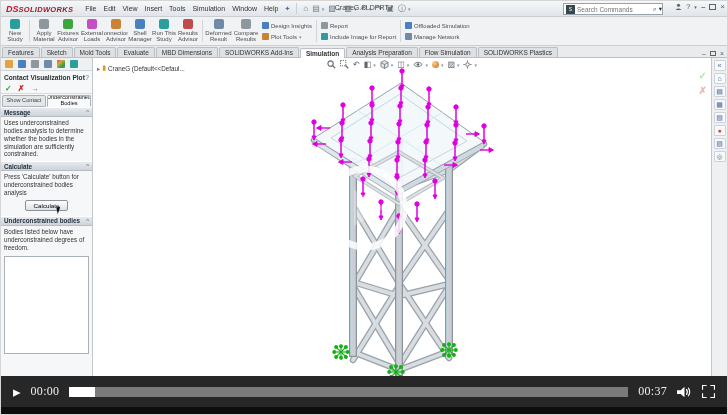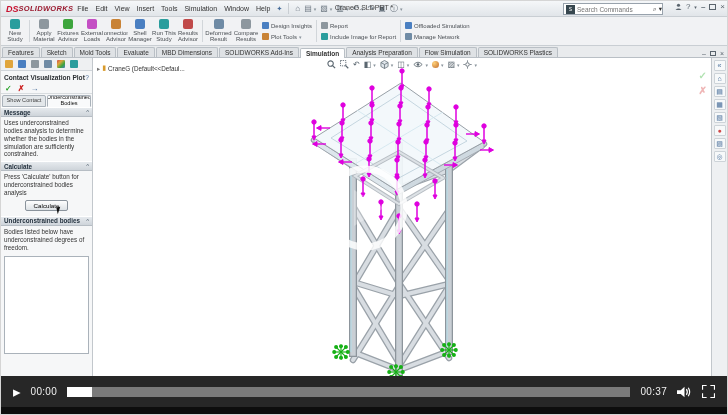--- a/index.html
+++ b/index.html
@@ -4,21 +4,21 @@
 <style>
   * { margin:0; padding:0; box-sizing:border-box; }
   html,body { background:#fff; }
   #app { position:relative; width:728px; height:415px; overflow:hidden;
          font-family:"Liberation Sans", sans-serif; background:#fff; border:1px solid #d5d5d5; }
 
   
   .titlebar { position:absolute; left:0; top:0; right:0; height:16px;
     background:linear-gradient(#f5f7f9,#e1e5e9); border-bottom:1px solid #c9ced3;
     display:flex; align-items:center; font-size:7px; color:#333; z-index:30; }
-  .brand { display:flex; align-items:center; margin:0 4px 0 5px; }
+  .brand { display:flex; align-items:flex-end; margin:0 12px 0 5px; }
   .brand-mark { color:#c8102e; font-weight:bold; font-style:italic; font-size:9px; }
   .brand-name { color:#9b1b30; font-weight:bold; font-style:italic; font-size:7.5px; letter-spacing:.3px; }
   .menubar { display:flex; gap:7px; margin-right:6px; }
   .menubar span { cursor:default; }
   .pin { color:#4a6f9b; font-size:7px; margin-right:6px; }
   .qbar { display:flex; align-items:center; gap:4px; color:#6b7680; font-size:8px;
           border-left:1px solid #c9ced3; padding-left:6px; }
   .qbar .dd { font-size:5px; color:#8a949c; margin-left:-2px; }
   .doc-title { position:absolute; left:50%; transform:translateX(-50%); top:3px;
                font-size:7px; color:#444; }
@@ -112,21 +112,21 @@
   .taskpane { position:absolute; right:0; top:0; bottom:0; width:16px; background:#eef0f2;
     border-left:1px solid #c2c7cc; display:flex; flex-direction:column; align-items:center;
     padding-top:2px; gap:2px; z-index:10; }
   .tp-ic { width:12px; height:11px; display:flex; align-items:center; justify-content:center;
     font-size:7px; color:#4a6f9b; background:#f7f9fa; border:1px solid #cdd3d8; border-radius:1px; }
 
   
   .videobar { position:absolute; left:0; right:0; bottom:0; height:38px; background:#272727; z-index:40; }
   .vcontrols { height:31px; display:flex; align-items:center; padding:0 12px; gap:10px; }
   .vplay { color:#fff; font-size:13px; line-height:1; }
-  .vtime { color:#f0f0f0; font-size:10px; letter-spacing:.3px; }
+  .vtime { color:#f0f0f0; font-size:12px; letter-spacing:.3px;font-family:Liberation Serif, serif; }
   .vtrack { flex:1; height:10px; background:#7b7b7b; position:relative; }
   .vplayed { position:absolute; left:0; top:0; bottom:0; background:#fff; }
   .vbottom { height:7px; background:#0d0d0d; }
   .vicon { display:flex; align-items:center; }
 </style>
 </head>
 <body>
 
 <div id="app">
 

